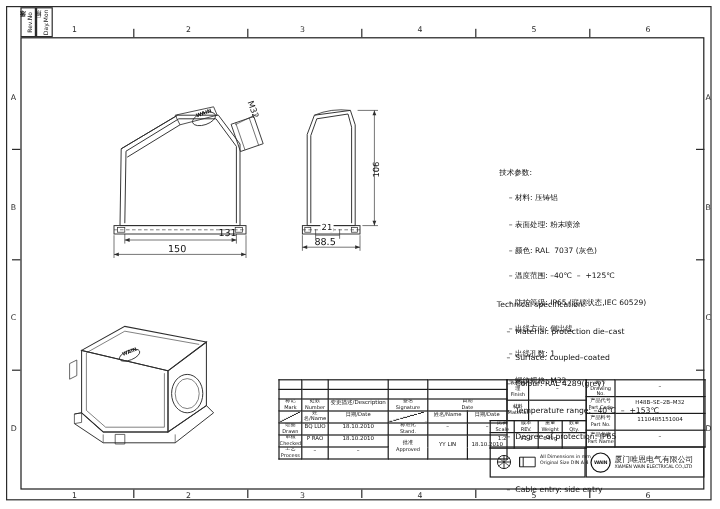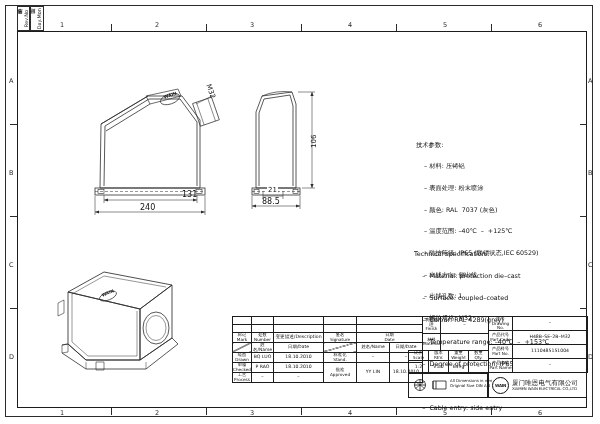--- a/index.html
+++ b/index.html
@@ -207,21 +207,21 @@
       <path d="M146,369 L146,362" stroke-width="0.5"></path>
       <path d="M86,369 L86,362" stroke-width="0.5"></path>
 
       <path d="M96,362 L104,362 L104,370 L96,370 Z" stroke-width="0.6"></path>
 
       <path d="M64,300 L58,303 L58,316 L64,313 Z" stroke-width="0.6"></path>
     </g>
   </svg>
 
   <div class="dim-txt" style="left:140px;top:190px;margin-left:42px;">131</div>
-  <div class="dim-txt" style="left:140px;top:203px;">240</div>
+  <div class="dim-txt" style="left:140px;top:203px;">150</div>
   <div class="dim-txt small" style="left:267px;top:186px;background:#fff;padding:0 1px;">21</div>
   <div class="dim-txt" style="left:262px;top:197px;">88.5</div>
   <div class="dim-txt small rot90" style="left:310px;top:148px;">106</div>
   <div class="dim-txt small" style="left:212px;top:83px;transform:rotate(71deg);transform-origin:left top;">M32</div>
   <div style="position:absolute;left:163px;top:95px;font-size:4.4px;font-weight:bold;
               transform:rotate(-19deg);transform-origin:left top;">WAIN</div>
   <div style="position:absolute;left:101px;top:293px;font-size:4.2px;font-weight:bold;
               transform:rotate(-22deg);transform-origin:left top;">WAIN</div>
 
   <div class="spec-block cn" style="left:416px;top:98px;">

